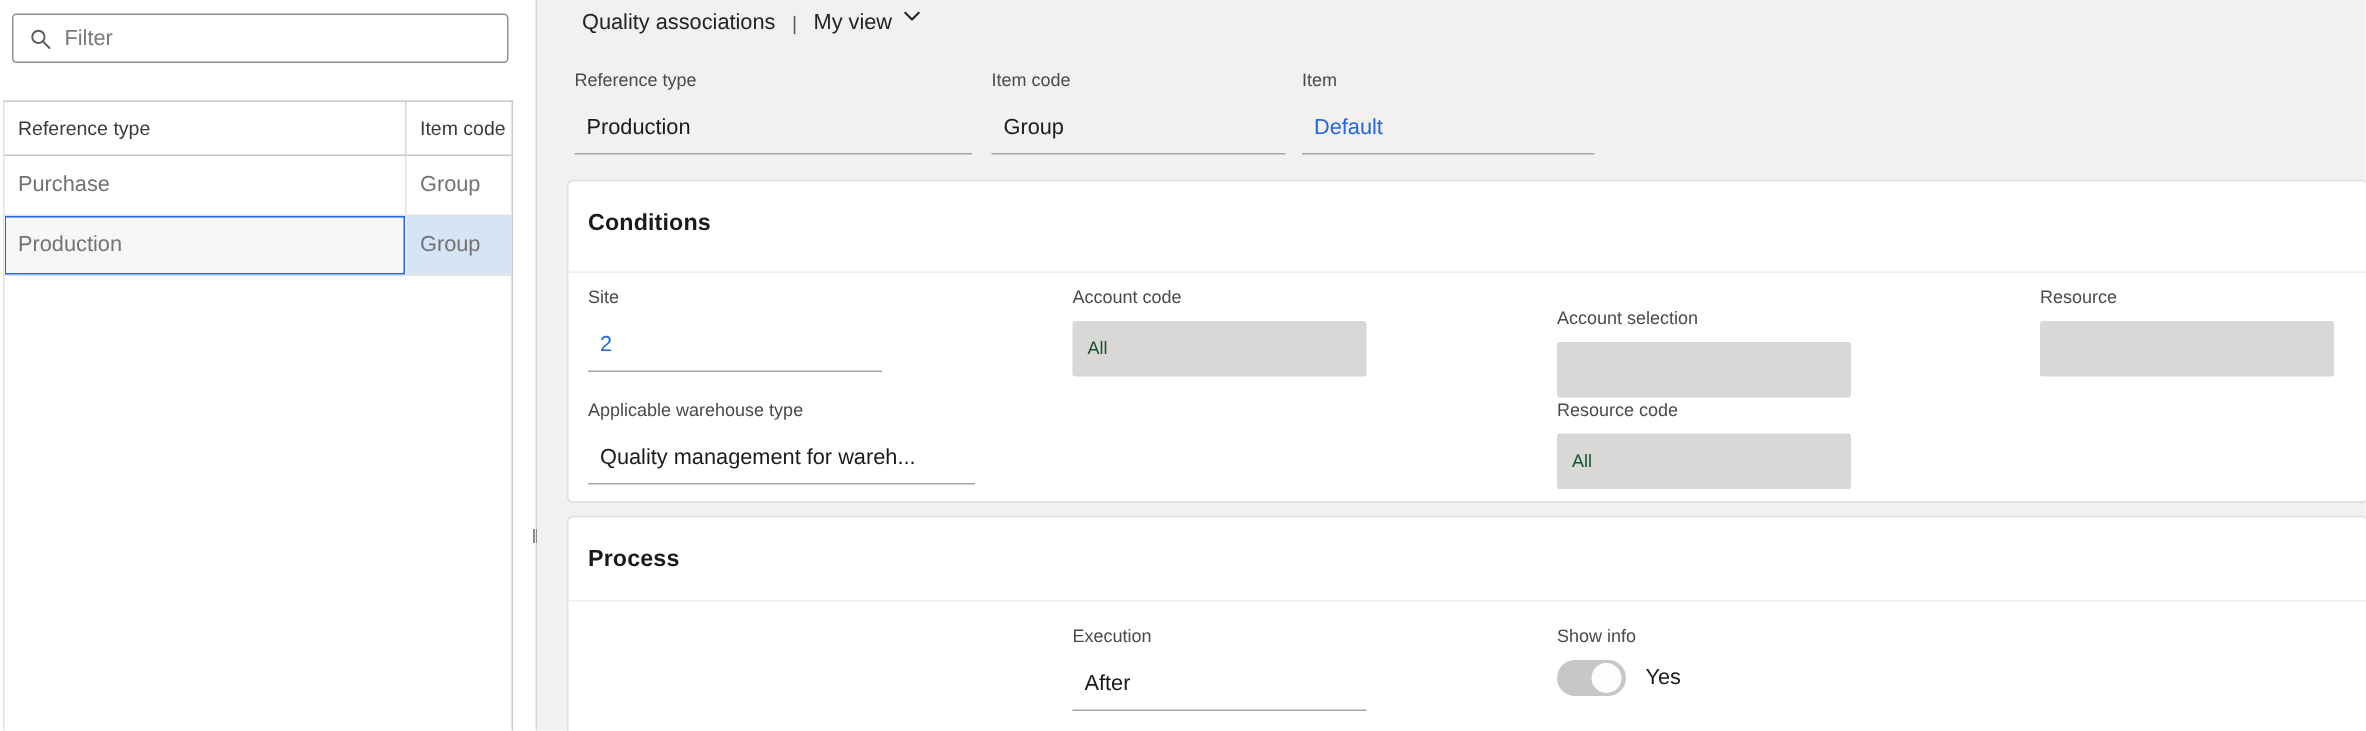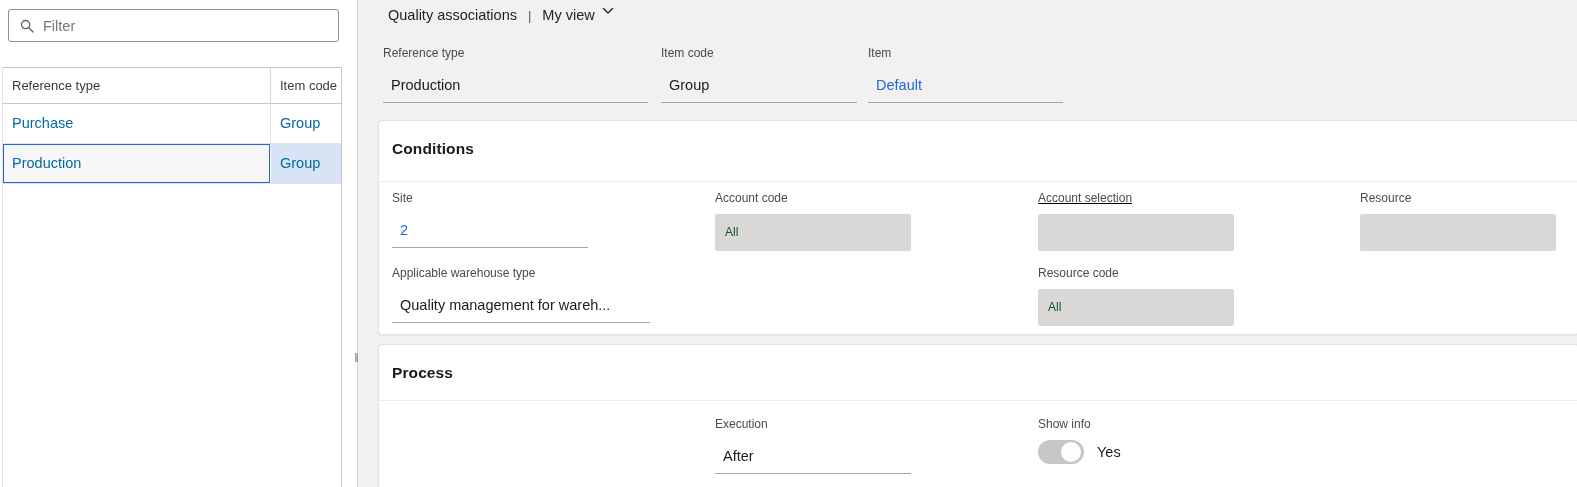--- a/index.html
+++ b/index.html
@@ -20,21 +20,21 @@
   .grid { position:absolute; left:2px; top:67px; right:0; bottom:0;
     border-top:1px solid #c9c7c5; border-bottom:0; border-left:1px solid #e4e2e0;
     border-right:1px solid #c9c7c5; background:#fff; }
   .grid-header { display:flex; height:36px; border-bottom:1px solid #c9c7c5; }
   .grid-header .col1 { width:268px; border-right:1px solid #d8d6d4; }
   .grid-header .col2 { flex:1; }
   .grid-header span { display:block; line-height:35px; padding-left:9px;
     font-size:13px; color:#3b3a39; }
   .grid-row { display:flex; height:40px; border-bottom:1px solid #e4e2e0; cursor:pointer; }
   .grid-row .col1 { width:268px; border-right:1px solid #e4e2e0; }
-  .grid-row .cell { line-height:39px; padding-left:9px; font-size:14.5px; color:#0369a1; }
+  .grid-row .cell { line-height:39px; padding-left:9px; font-size:14.5px; color:#737373; }
   .grid-row .col2 { flex:1; }
   .grid-row.selected .col1 { background:#f7f7f7; box-shadow:inset 0 0 0 1px #2266e3;
     border-right-color:transparent; }
   .grid-row.selected .col2 { background:#d6e4f6; }
 
   
   .splitter-line { position:absolute; left:357px; top:0; width:1px; height:487px; background:#d7d5d3; }
   .splitter-grip { position:absolute; left:350px; top:347px; width:14px; height:22px;
     color:#6f6d6b; font-size:13px; line-height:22px; text-align:center; cursor:col-resize;
     user-select:none; }
@@ -70,21 +70,21 @@
   .card-process   { top:344px; height:172px; }
   .card-title { position:absolute; left:13px; top:19px; font-size:15.5px; font-weight:700;
     color:#1b1a19; letter-spacing:0.1px; }
   .card-divider { position:absolute; left:0; right:0; height:1px; background:#efedeb; }
   .card-conditions .card-divider { top:60px; }
   .card-process   .card-divider { top:55px; }
 
   
   .cf-site        { left:13px;  top:70px;  width:196px; }
   .cf-acctcode    { left:336px; top:70px;  width:196px; }
-  .cf-acctsel     { left:659px; top:70px;  width:196px;text-decoration:underline; }
+  .cf-acctsel     { left:659px; top:84px;  width:196px; }
   .cf-resource    { left:981px; top:70px;  width:196px; }
   .cf-warehouse   { left:13px;  top:145px; width:258px; }
   .cf-rescode     { left:659px; top:145px; width:196px; }
 
   
   .pf-eventtype { left:13px;  top:72px; width:263px; }
   .pf-execution { left:336px; top:72px; width:196px; }
   .pf-showinfo  { left:659px; top:72px; width:240px; }
 
   .toggle-row { display:flex; align-items:center; gap:13px; margin-top:7px; }

